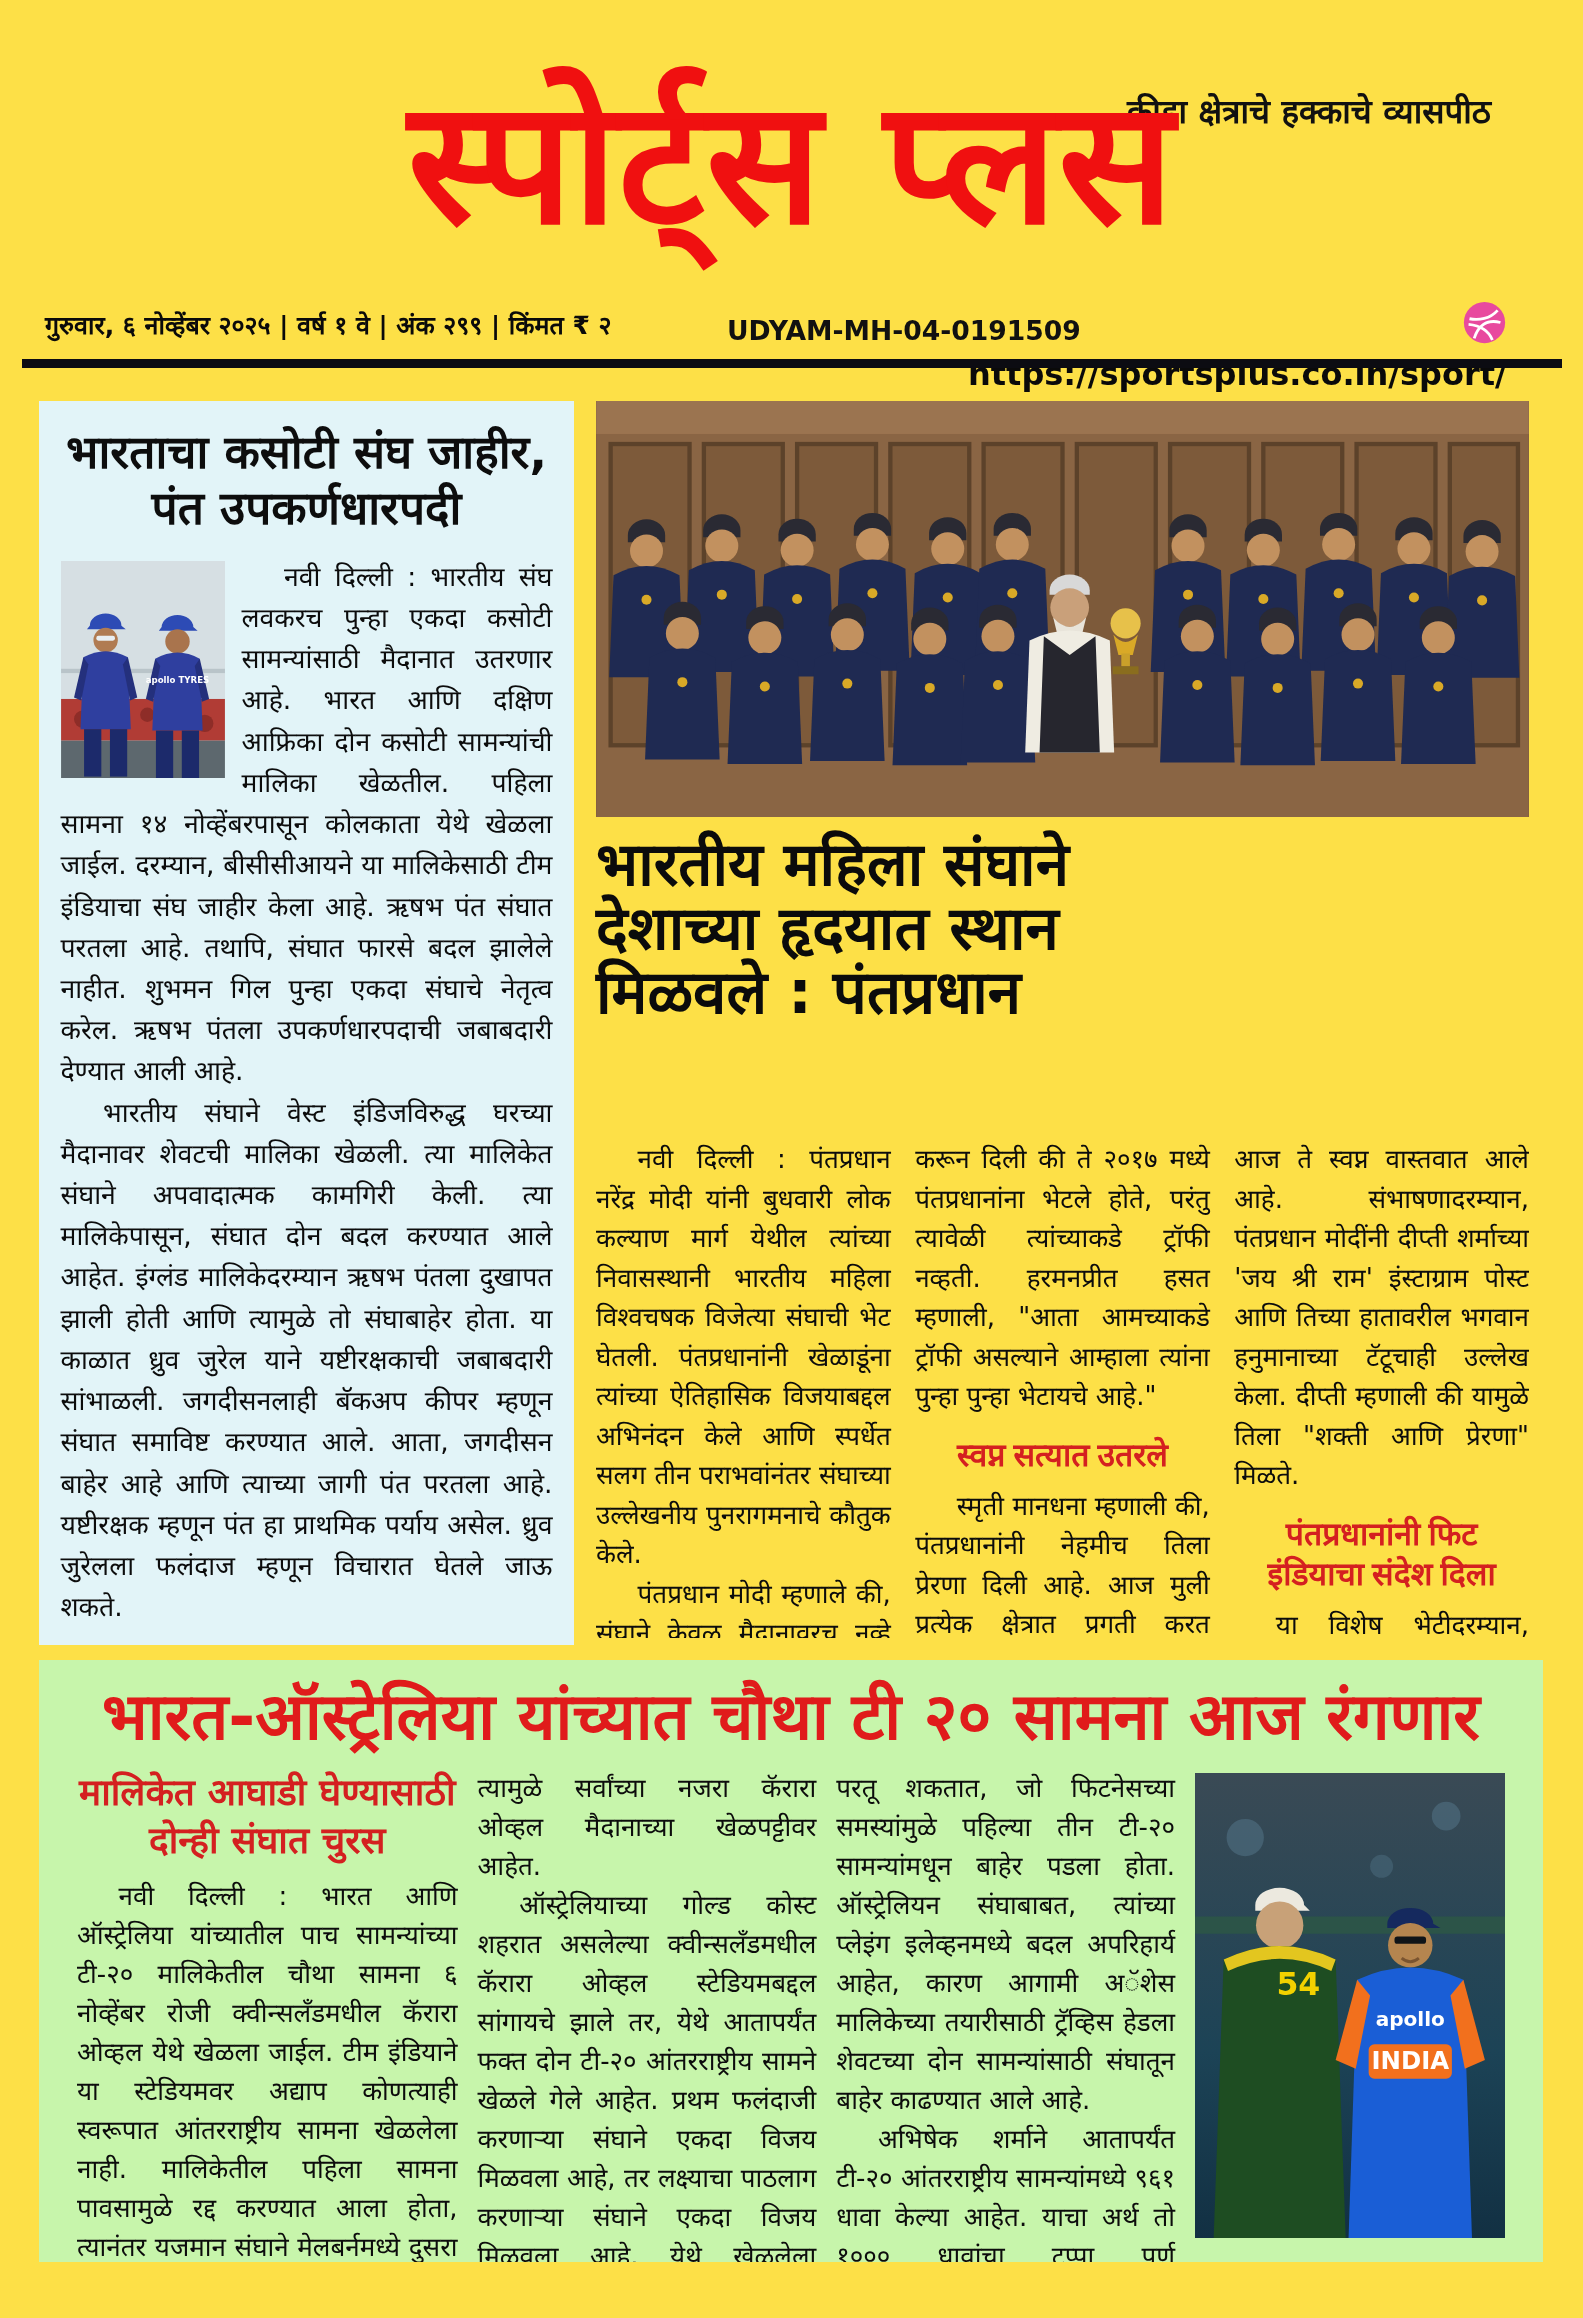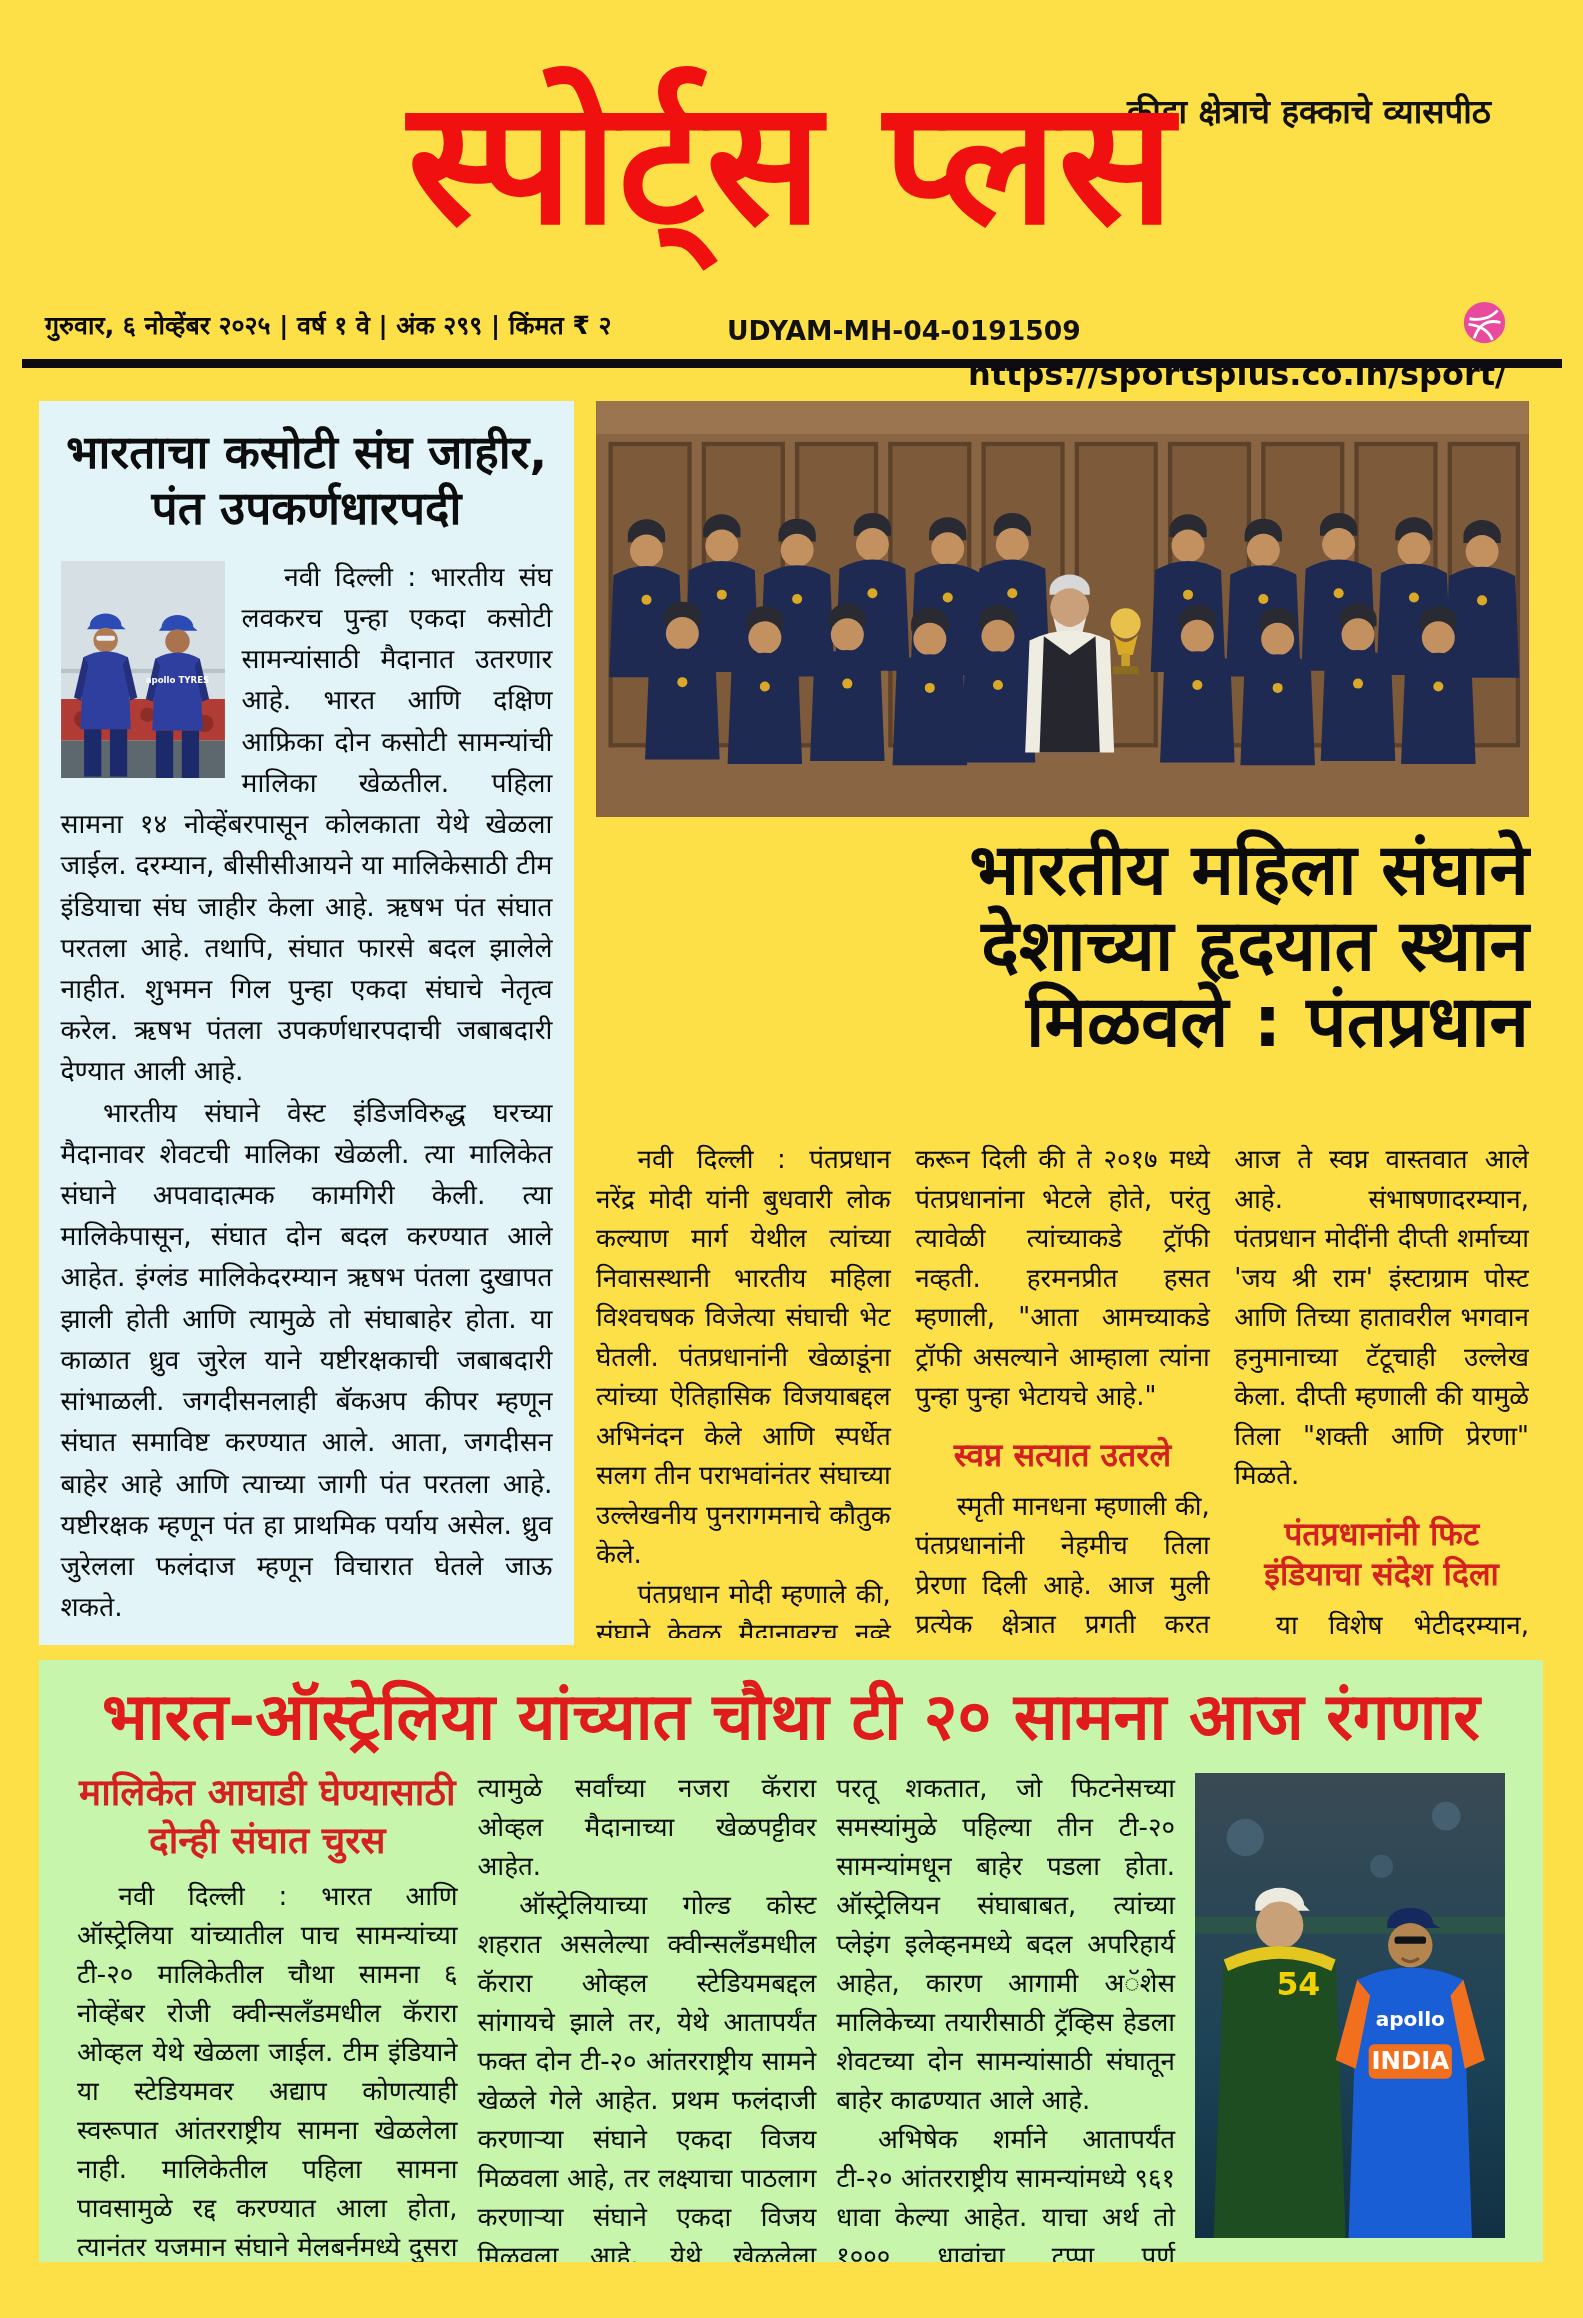--- a/index.html
+++ b/index.html
@@ -49,30 +49,30 @@
   .body-text { font-size:26.6px; line-height:1.55; text-align:justify; color:#0c0c0c; }
   .body-text p { text-indent:1.6em; }
   .redsub {
     clear:both; text-align:center; color:#d42020; font-weight:800;
     font-size:36px; line-height:1.25; margin:21.5px 0 14.4px 0;
   }
   
   .main-photo { position:absolute; left:596px; top:401px; width:933px; height:416px; background:#7a5637; }
   .main-headline {
     position:absolute; left:596px; top:832px; width:933px;
-    text-align:right; font-size:71px; font-weight:800; color:#0b0b0b; line-height:1.07;
+    text-align:left; font-size:60px; font-weight:800; color:#0b0b0b; line-height:1.07;
   }
   .main-cols {
     position:absolute; left:596px; top:1140px; width:933px; height:498px;
     display:flex; gap:24.4px; overflow:hidden;
   }
   .main-cols .col { flex:1; font-size:26px; line-height:1.52; text-align:justify; color:#0c0c0c; }
   .main-cols p { text-indent:1.6em; }
   .main-cols p.noindent { text-indent:0; }
-  .main-cols .redsub { font-size:32px; margin:18.7px 0 11.5px 0; }
+  .main-cols .redsub { font-size:32px; margin:18.7px 0 11.5px 0;font-family:Liberation Serif, serif; }
   
   .green-box {
     position:absolute; left:39px; top:1660px; width:1504px; height:602px;
     background:#c7f5ab; padding:20px 38px; overflow:hidden;
   }
   .green-box h2 {
     text-align:center; color:#e01b1b; font-size:65px; font-weight:800; line-height:1.15;
     margin-bottom:14.4px;
   }
   .green-row { display:flex; gap:20px; }

